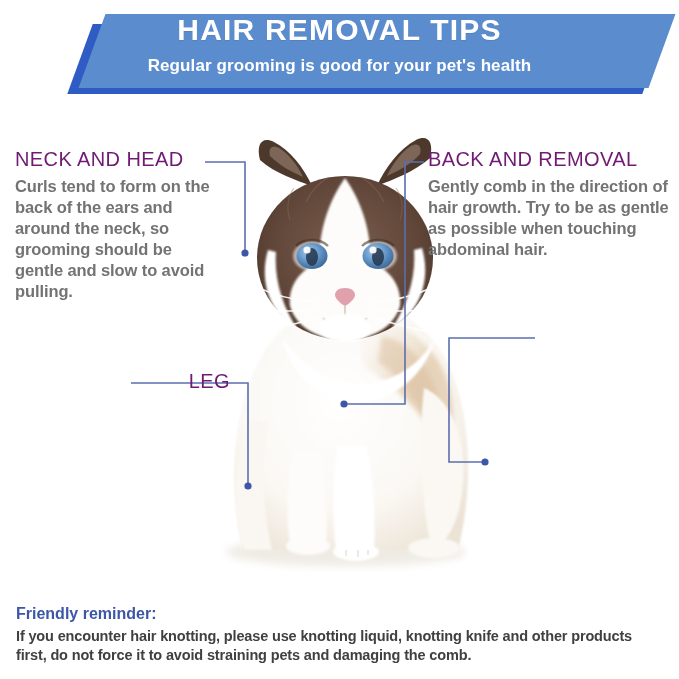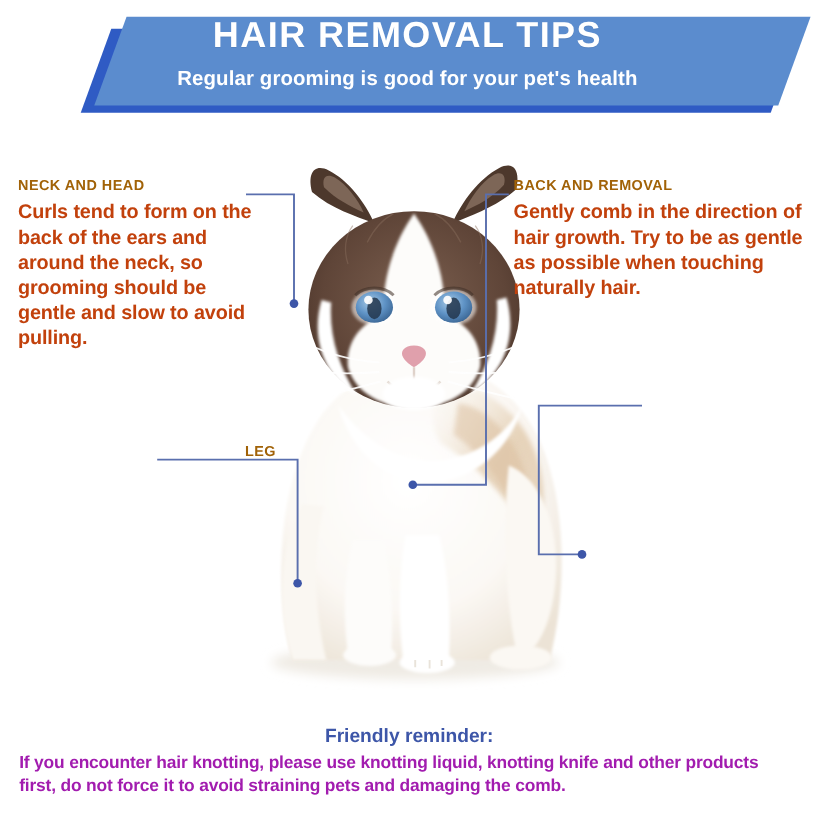--- a/index.html
+++ b/index.html
@@ -42,44 +42,44 @@
   .cat-art{position:absolute;left:186px;top:120px;width:320px;height:470px;}
   .cat-art svg{display:block;width:100%;height:100%;}
 
   
   .connectors{position:absolute;left:0;top:0;width:679px;height:679px;pointer-events:none;}
 
   
   .callout{position:absolute;}
   .callout h3{
     margin:0 0 6px 0;
-    font-size:12px;font-weight:bold;letter-spacing:.4px;
-    color:#a16207;line-height:1.1;
+    font-size:20px;font-weight:normal;letter-spacing:.4px;
+    color:#701a75;line-height:1.1;
   }
   .callout p{
     margin:0;
     font-size:16.5px;font-weight:bold;
-    color:#c2410c;line-height:1.27;
+    color:#737373;line-height:1.27;
     letter-spacing:-.1px;
   }
   .callout.right-align h3{text-align:right;}
 
   #c-neck{left:15px;top:148px;width:205px;}
   #c-back{left:428px;top:148px;width:248px;}
   #c-tail{left:466px;top:322px;width:210px;}
   #c-leg {left:15px;top:370px;width:215px;}
 
   
   .footer{position:absolute;left:16px;top:604px;width:650px;}
   .footer .f-title{
     font-size:16px;font-weight:bold;color:#3d56a8;
-    line-height:1.3;margin:0 0 2px 0;text-align:center;
+    line-height:1.3;margin:0 0 2px 0;
   }
   .footer .f-body{
-    font-size:14.5px;font-weight:bold;color:#a21caf;
+    font-size:14.5px;font-weight:bold;color:#404040;
     line-height:1.35;margin:0;letter-spacing:-.15px;
   }
 </style>
 </head>
 <body>
 
 <div id="page">
 
   <div class="banner-wrap">
     <div class="banner-shadow"></div>
@@ -231,21 +231,21 @@
     </g>
   </svg>
 
   <div class="callout" id="c-neck">
     <h3>NECK AND HEAD</h3>
     <p>Curls tend to form on the back of the ears and around the neck, so grooming should be gentle and slow to avoid pulling.</p>
   </div>
 
   <div class="callout" id="c-back">
     <h3>BACK AND REMOVAL</h3>
-    <p>Gently comb in the direction of hair growth. Try to be as gentle as possible when touching naturally hair.</p>
+    <p>Gently comb in the direction of hair growth. Try to be as gentle as possible when touching abdominal hair.</p>
   </div>
 
 
   <div class="callout right-align" id="c-leg">
     <h3>LEG</h3>
   </div>
 
   <div class="footer">
     <p class="f-title">Friendly reminder:</p>
     <p class="f-body">If you encounter hair knotting, please use knotting liquid, knotting knife and other products first, do not force it to avoid straining pets and damaging the comb.</p>

